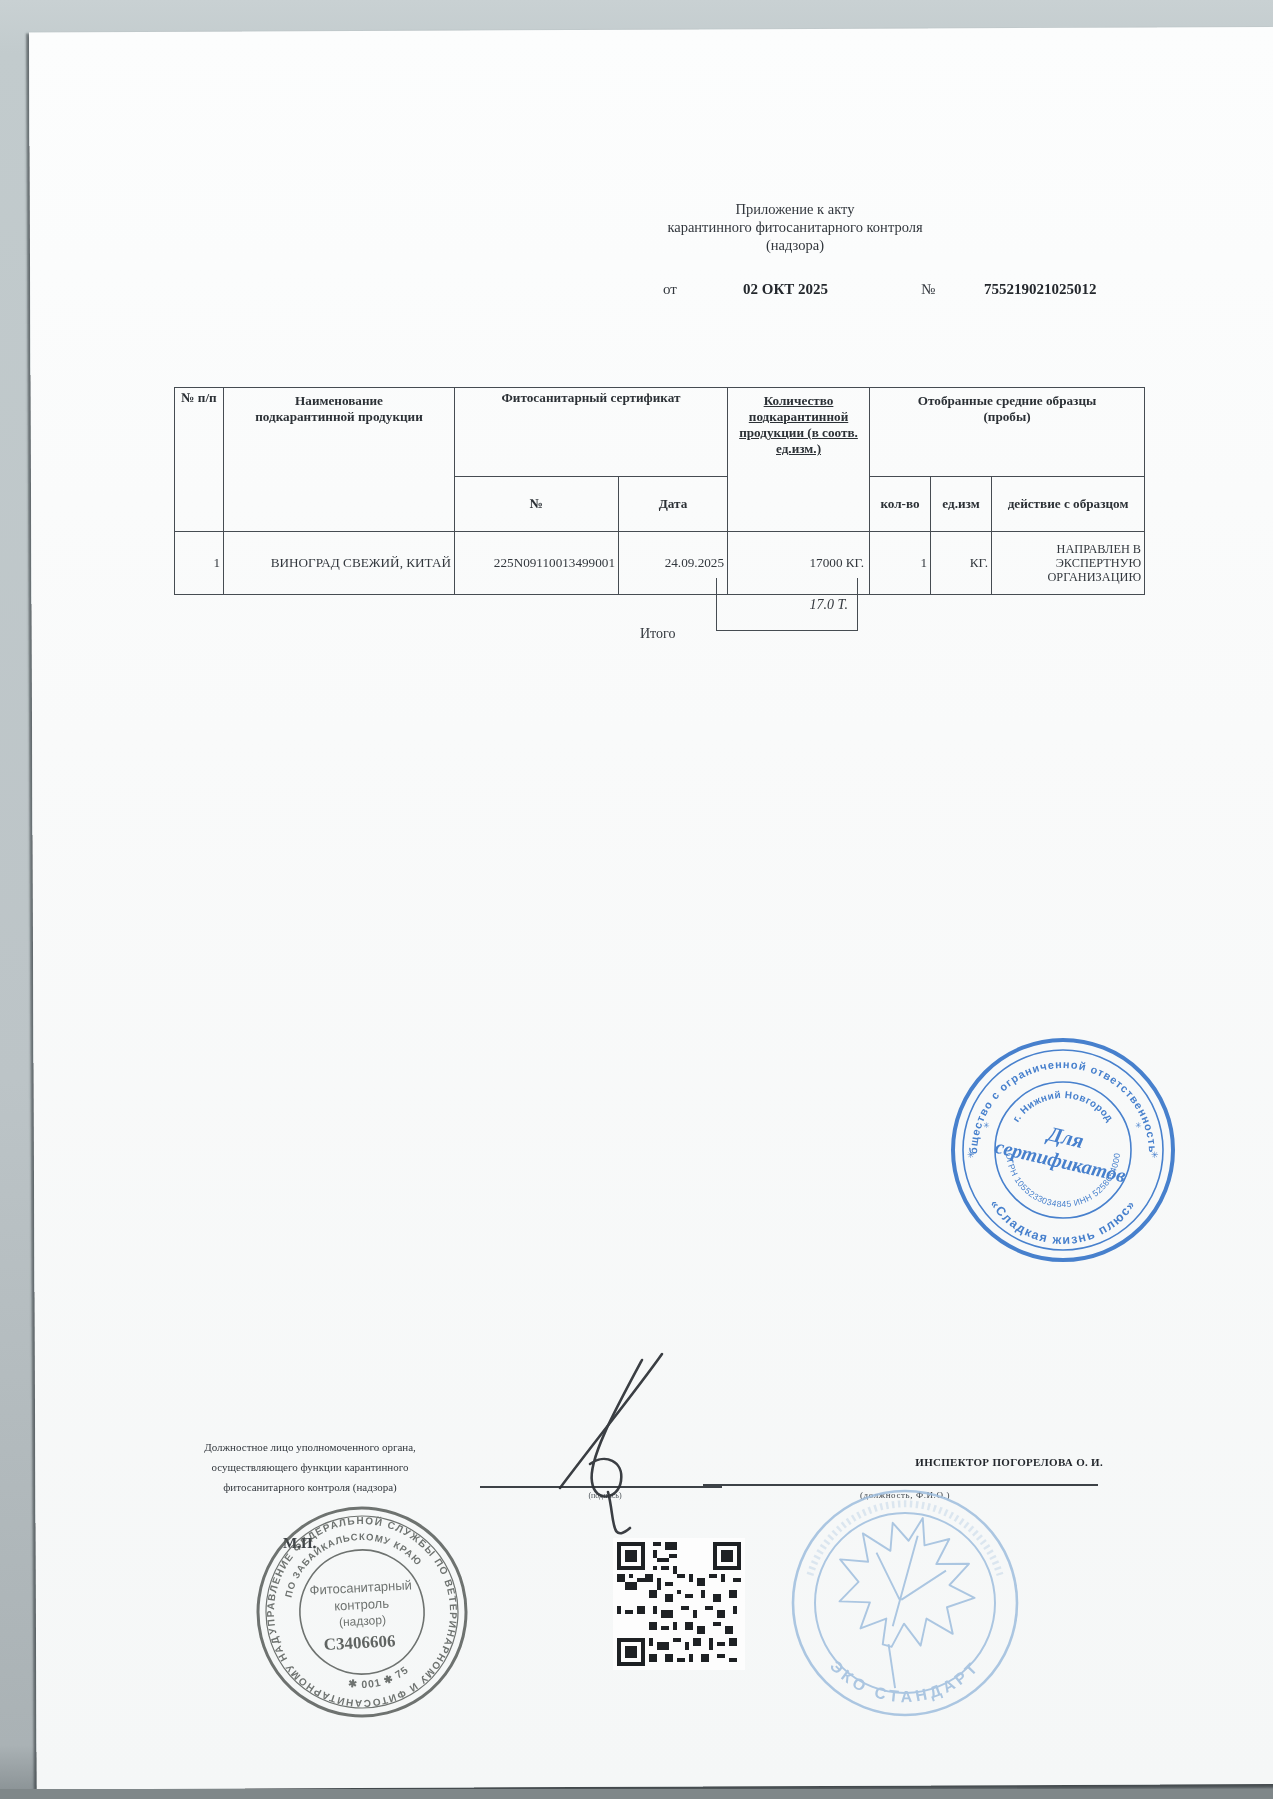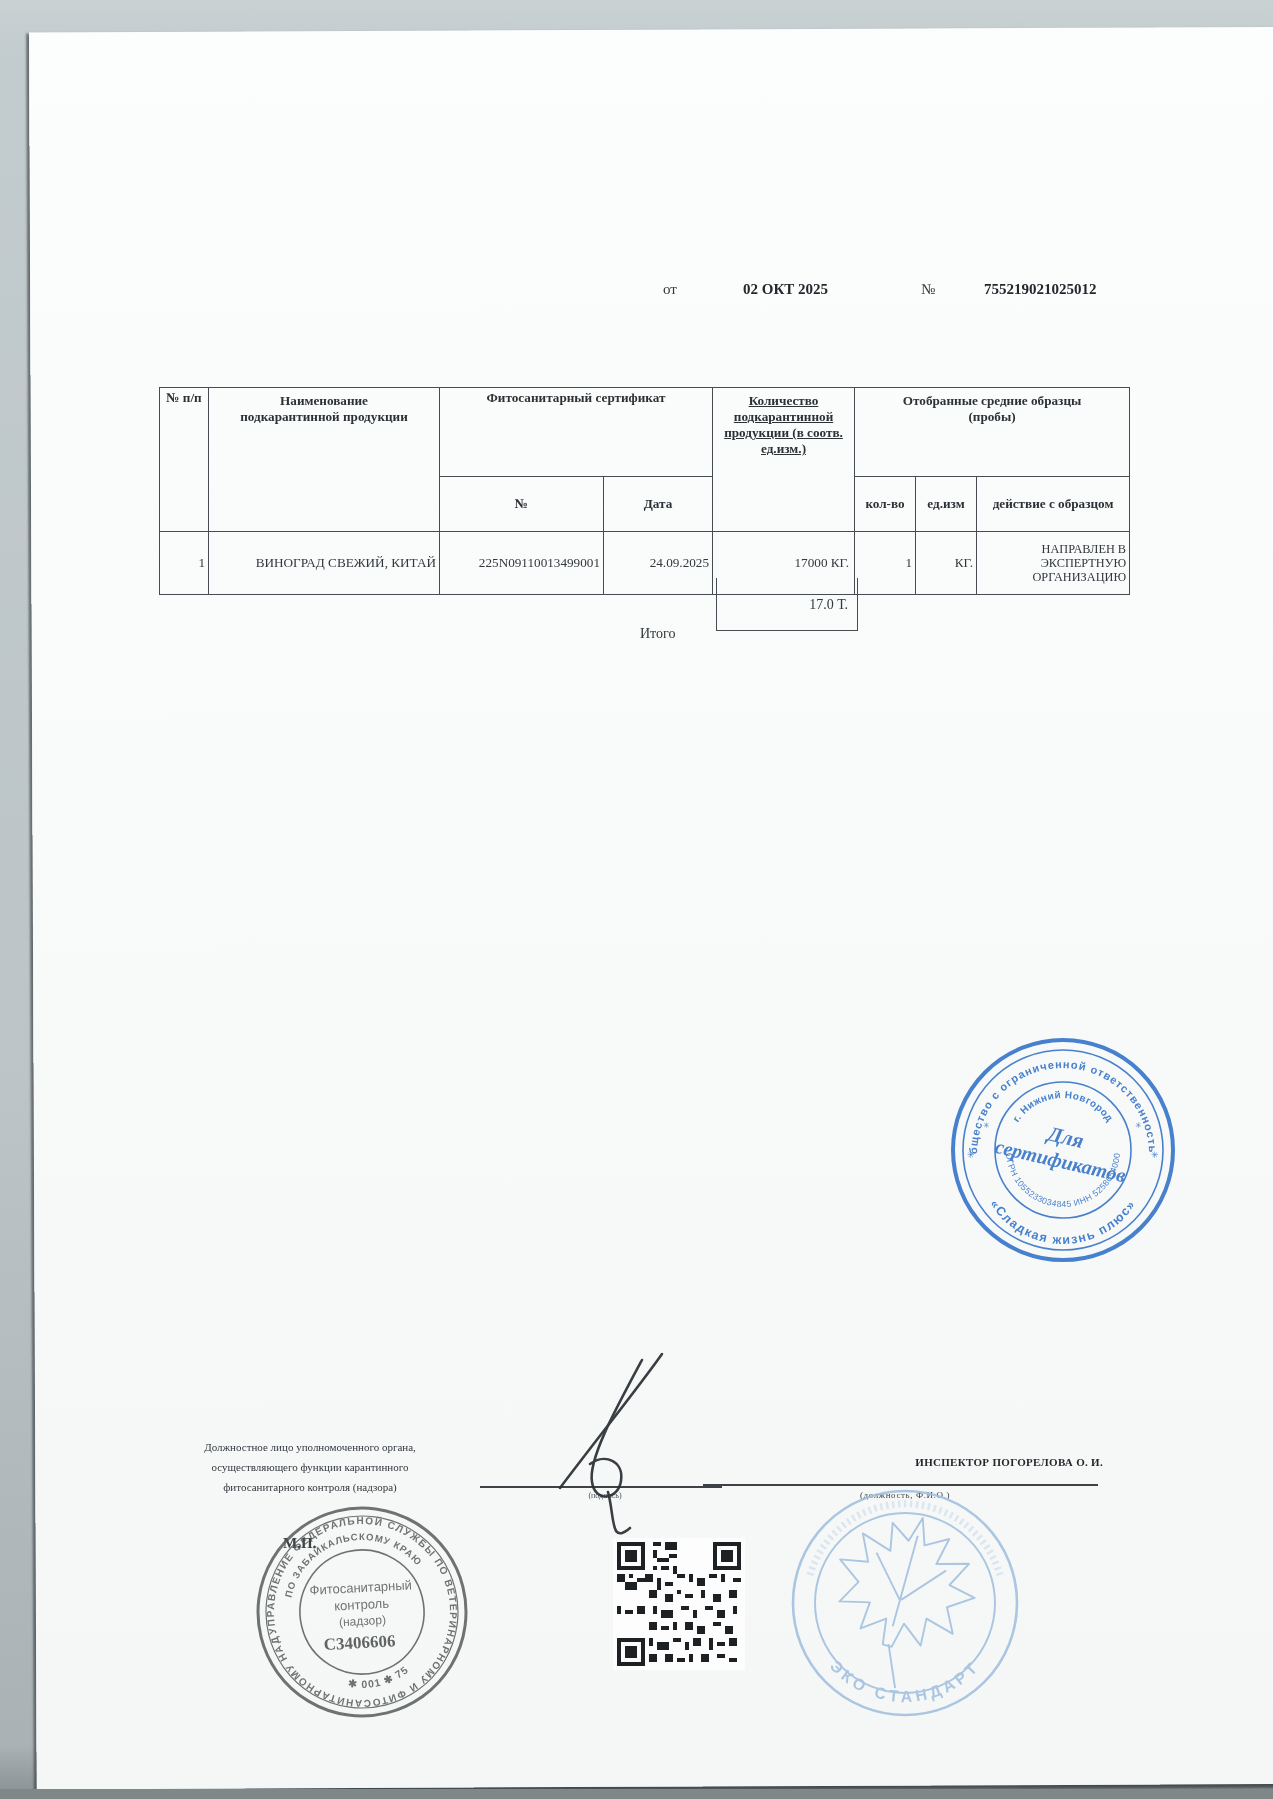--- a/index.html
+++ b/index.html
@@ -9,49 +9,54 @@
   .page{position:absolute;left:29px;top:27px;width:1244px;height:1757px;
         background:linear-gradient(180deg,#fcfdfd 0%,#f9fafa 40%,#f5f7f7 100%);
         box-shadow:-3px 1px 2px rgba(55,62,66,.55), 0 4px 3px rgba(32,37,40,.6);
         transform:rotate(-0.25deg);transform-origin:top right;}
   .abs{position:absolute;}
   
   .hdr{left:565px;top:200px;width:460px;text-align:center;font-size:14.5px;line-height:18px;}
   .meta{top:281px;font-size:15px;}
   .bold{font-weight:bold;color:#24282d;}
   
-  table.doc{position:absolute;left:159px;top:387px;border-collapse:collapse;table-layout:fixed;width:970px;padding-left:26px;}
+  table.doc{position:absolute;left:174px;top:387px;border-collapse:collapse;table-layout:fixed;width:970px;padding-left:26px;}
   table.doc th, table.doc td{border:1.6px solid #464c52;font-size:13.2px;padding:2px 3px;overflow:hidden;}
   table.doc th{font-weight:bold;text-align:center;color:#2c3136;}
   .r1 th{vertical-align:top;padding-top:5px;height:83px;}
   .r2 th{height:50px;vertical-align:middle;font-size:13px;}
   .r3 td{height:58px;vertical-align:middle;text-align:right;font-size:13.2px;}
   .cell-qty{text-align:right !important;padding-right:5px !important;}
   .cell-action{font-size:12.3px !important;line-height:14px;}
   .total-box{left:716px;top:578px;width:140px;height:52px;border-left:1.6px solid #464c52;border-right:1.6px solid #464c52;border-bottom:1.6px solid #464c52;}
   .total-label{left:640px;top:626px;font-size:14px;}
-  .total-value{left:722px;top:597px;width:126px;text-align:right;font-size:14px;}
+  .total-value{left:722px;top:597px;width:126px;text-align:right;font-size:14px;font-style:italic;}
   
   .caption-left{left:160px;top:1437px;width:300px;text-align:center;font-size:11px;line-height:20px;}
   .sig-line{height:1.8px;background:#3d4247;}
   .lbl-tiny{font-size:8px;color:#4a5056;text-align:center;}
   .inspector{left:703px;top:1456px;width:400px;text-align:right;font-size:11px;letter-spacing:.3px;}
   .pos-lbl{left:760px;top:1490px;width:290px;font-size:9px;letter-spacing:.6px;text-align:center;color:#3f454b;}
   .mp{left:283px;top:1535px;font-size:15px;font-weight:bold;color:#3c4145;}
   
   .stamp{pointer-events:none;}
   svg text{font-family:"Liberation Sans", sans-serif;}
   .seriftxt{font-family:"Liberation Serif", serif !important;}
 </style>
 </head>
 <body>
 
 <div class="scan">
   <div class="page"></div>
 
+  <div class="abs hdr">
+    <div>Приложение к акту</div>
+    <div>карантинного фитосанитарного контроля</div>
+    <div>(надзора)</div>
+  </div>
 
   <span class="abs meta" style="left:663px;">от</span>
   <span class="abs meta bold" style="left:743px;">02 ОКТ 2025</span>
   <span class="abs meta" style="left:921px;">№</span>
   <span class="abs meta bold" style="left:984px;">755219021025012</span>
 
   <table class="doc">
     <colgroup>
       <col style="width:49px">
         <col style="width:231px">

